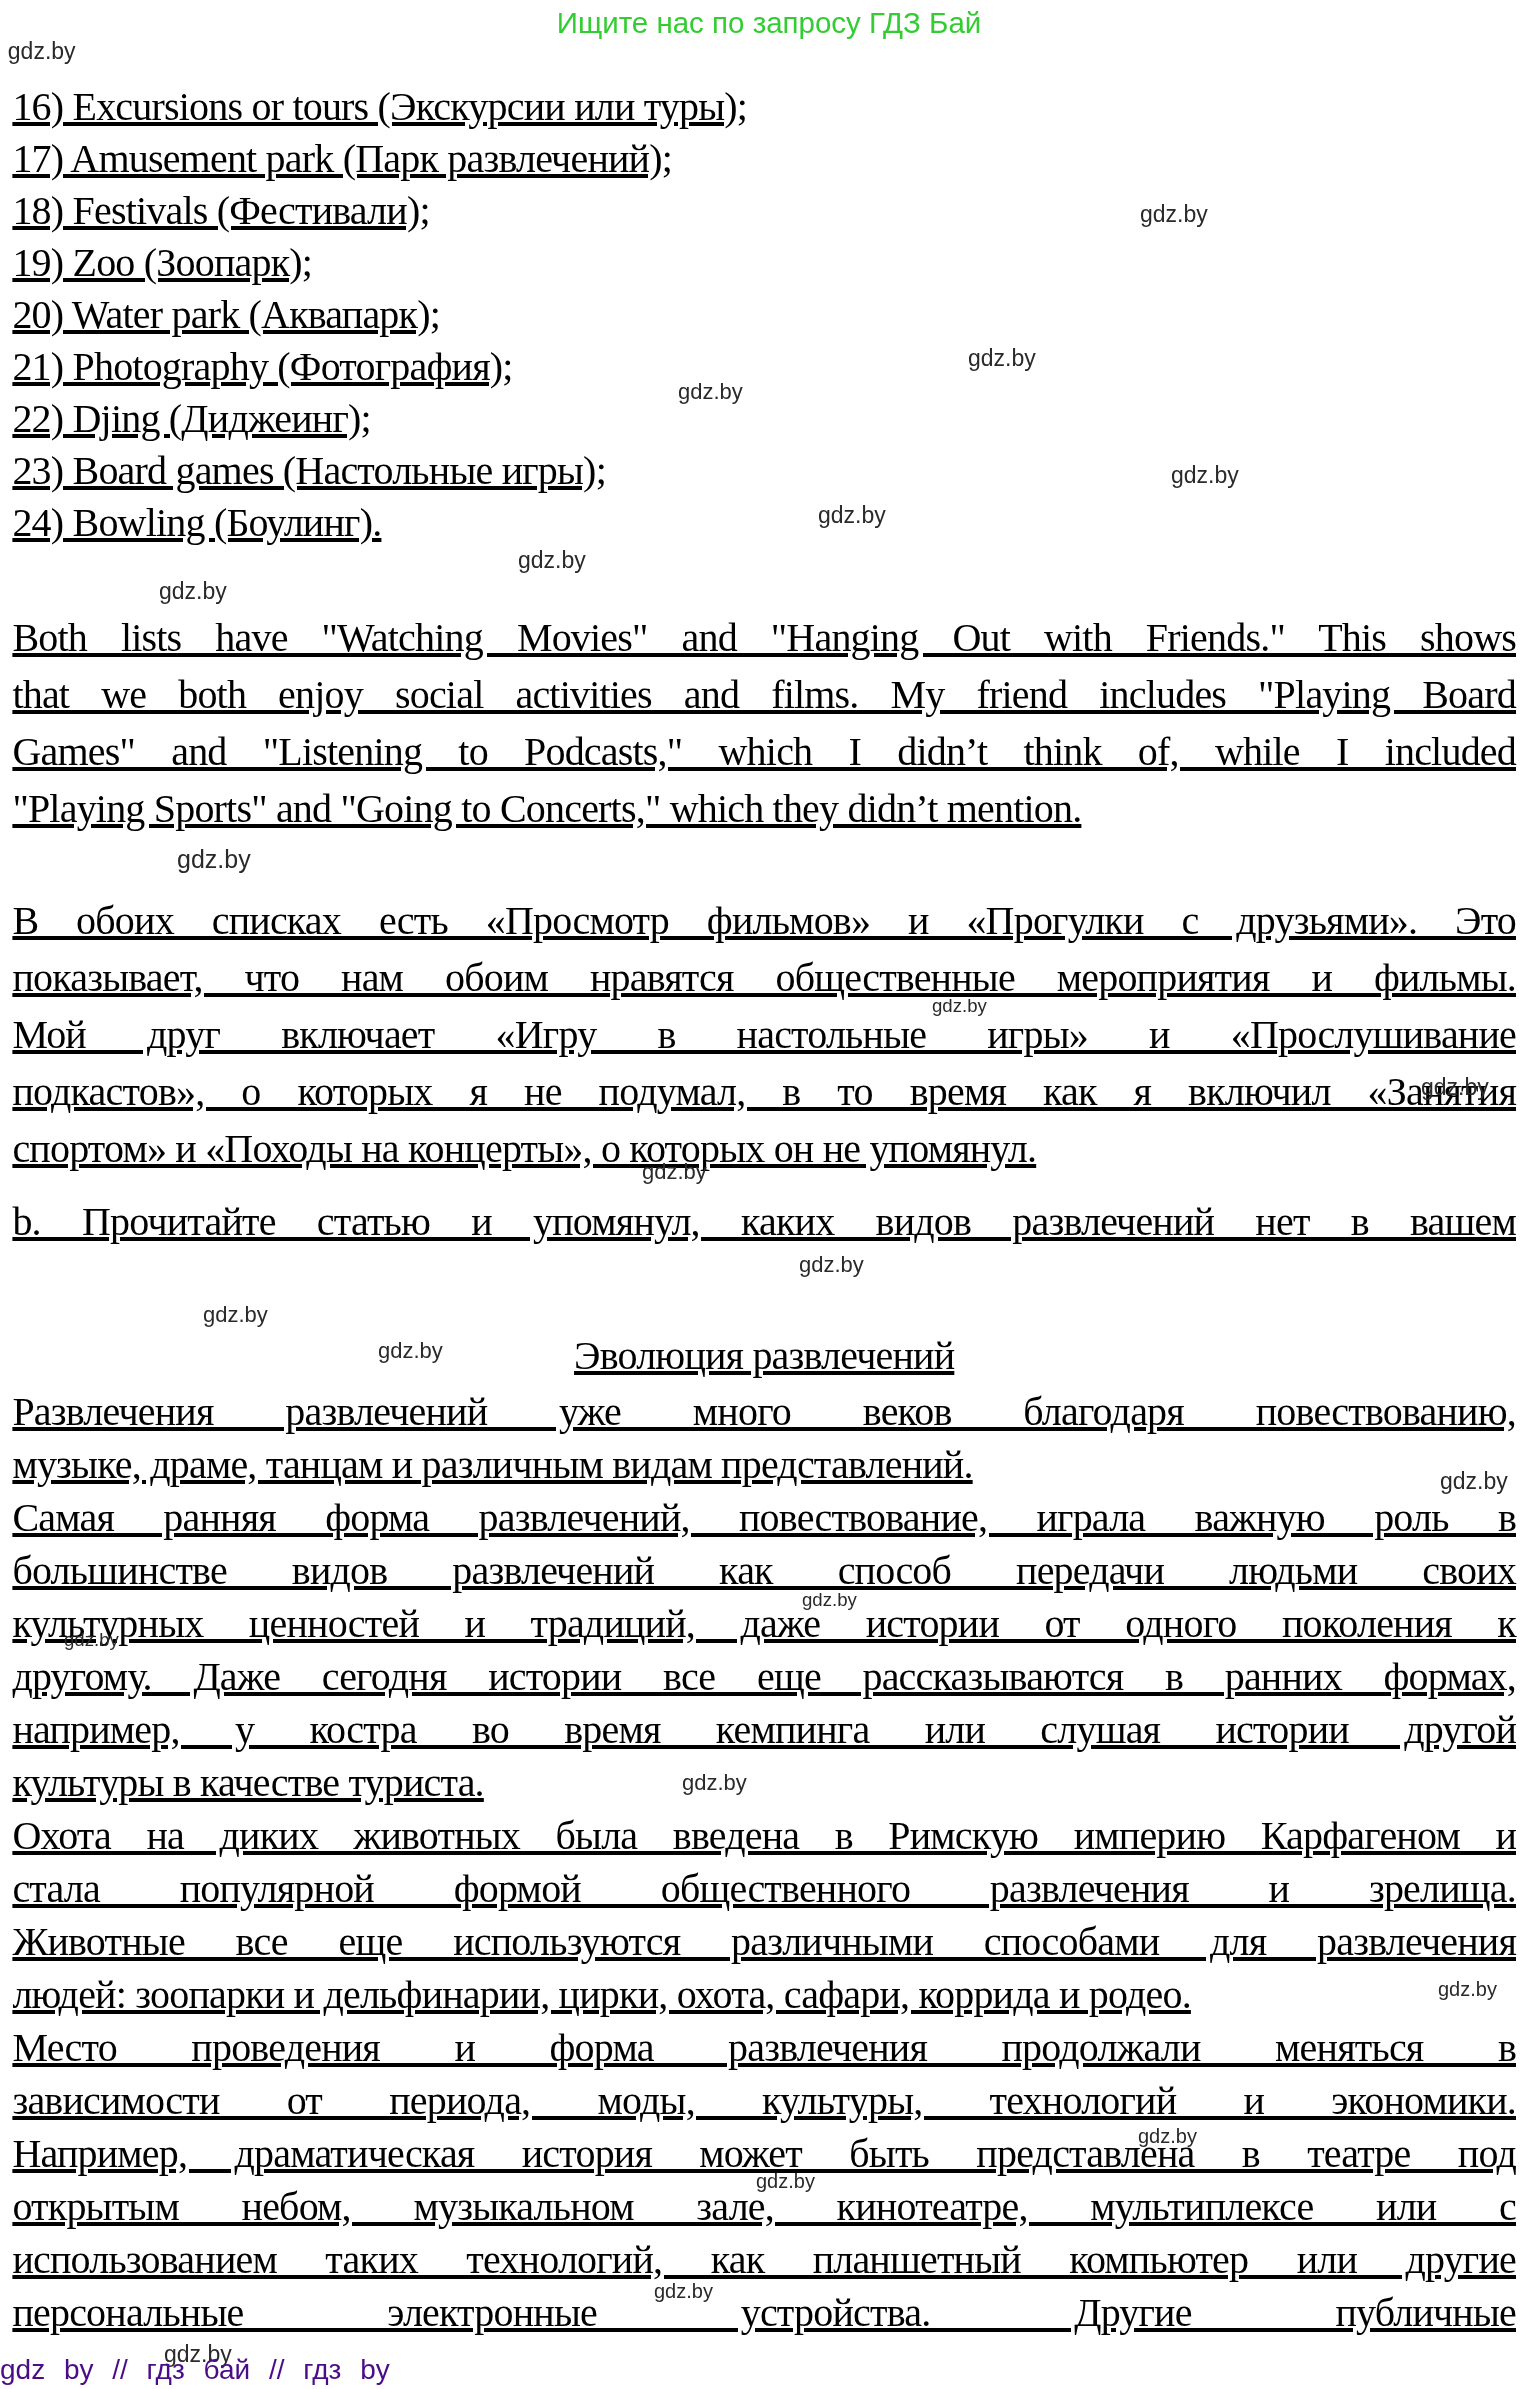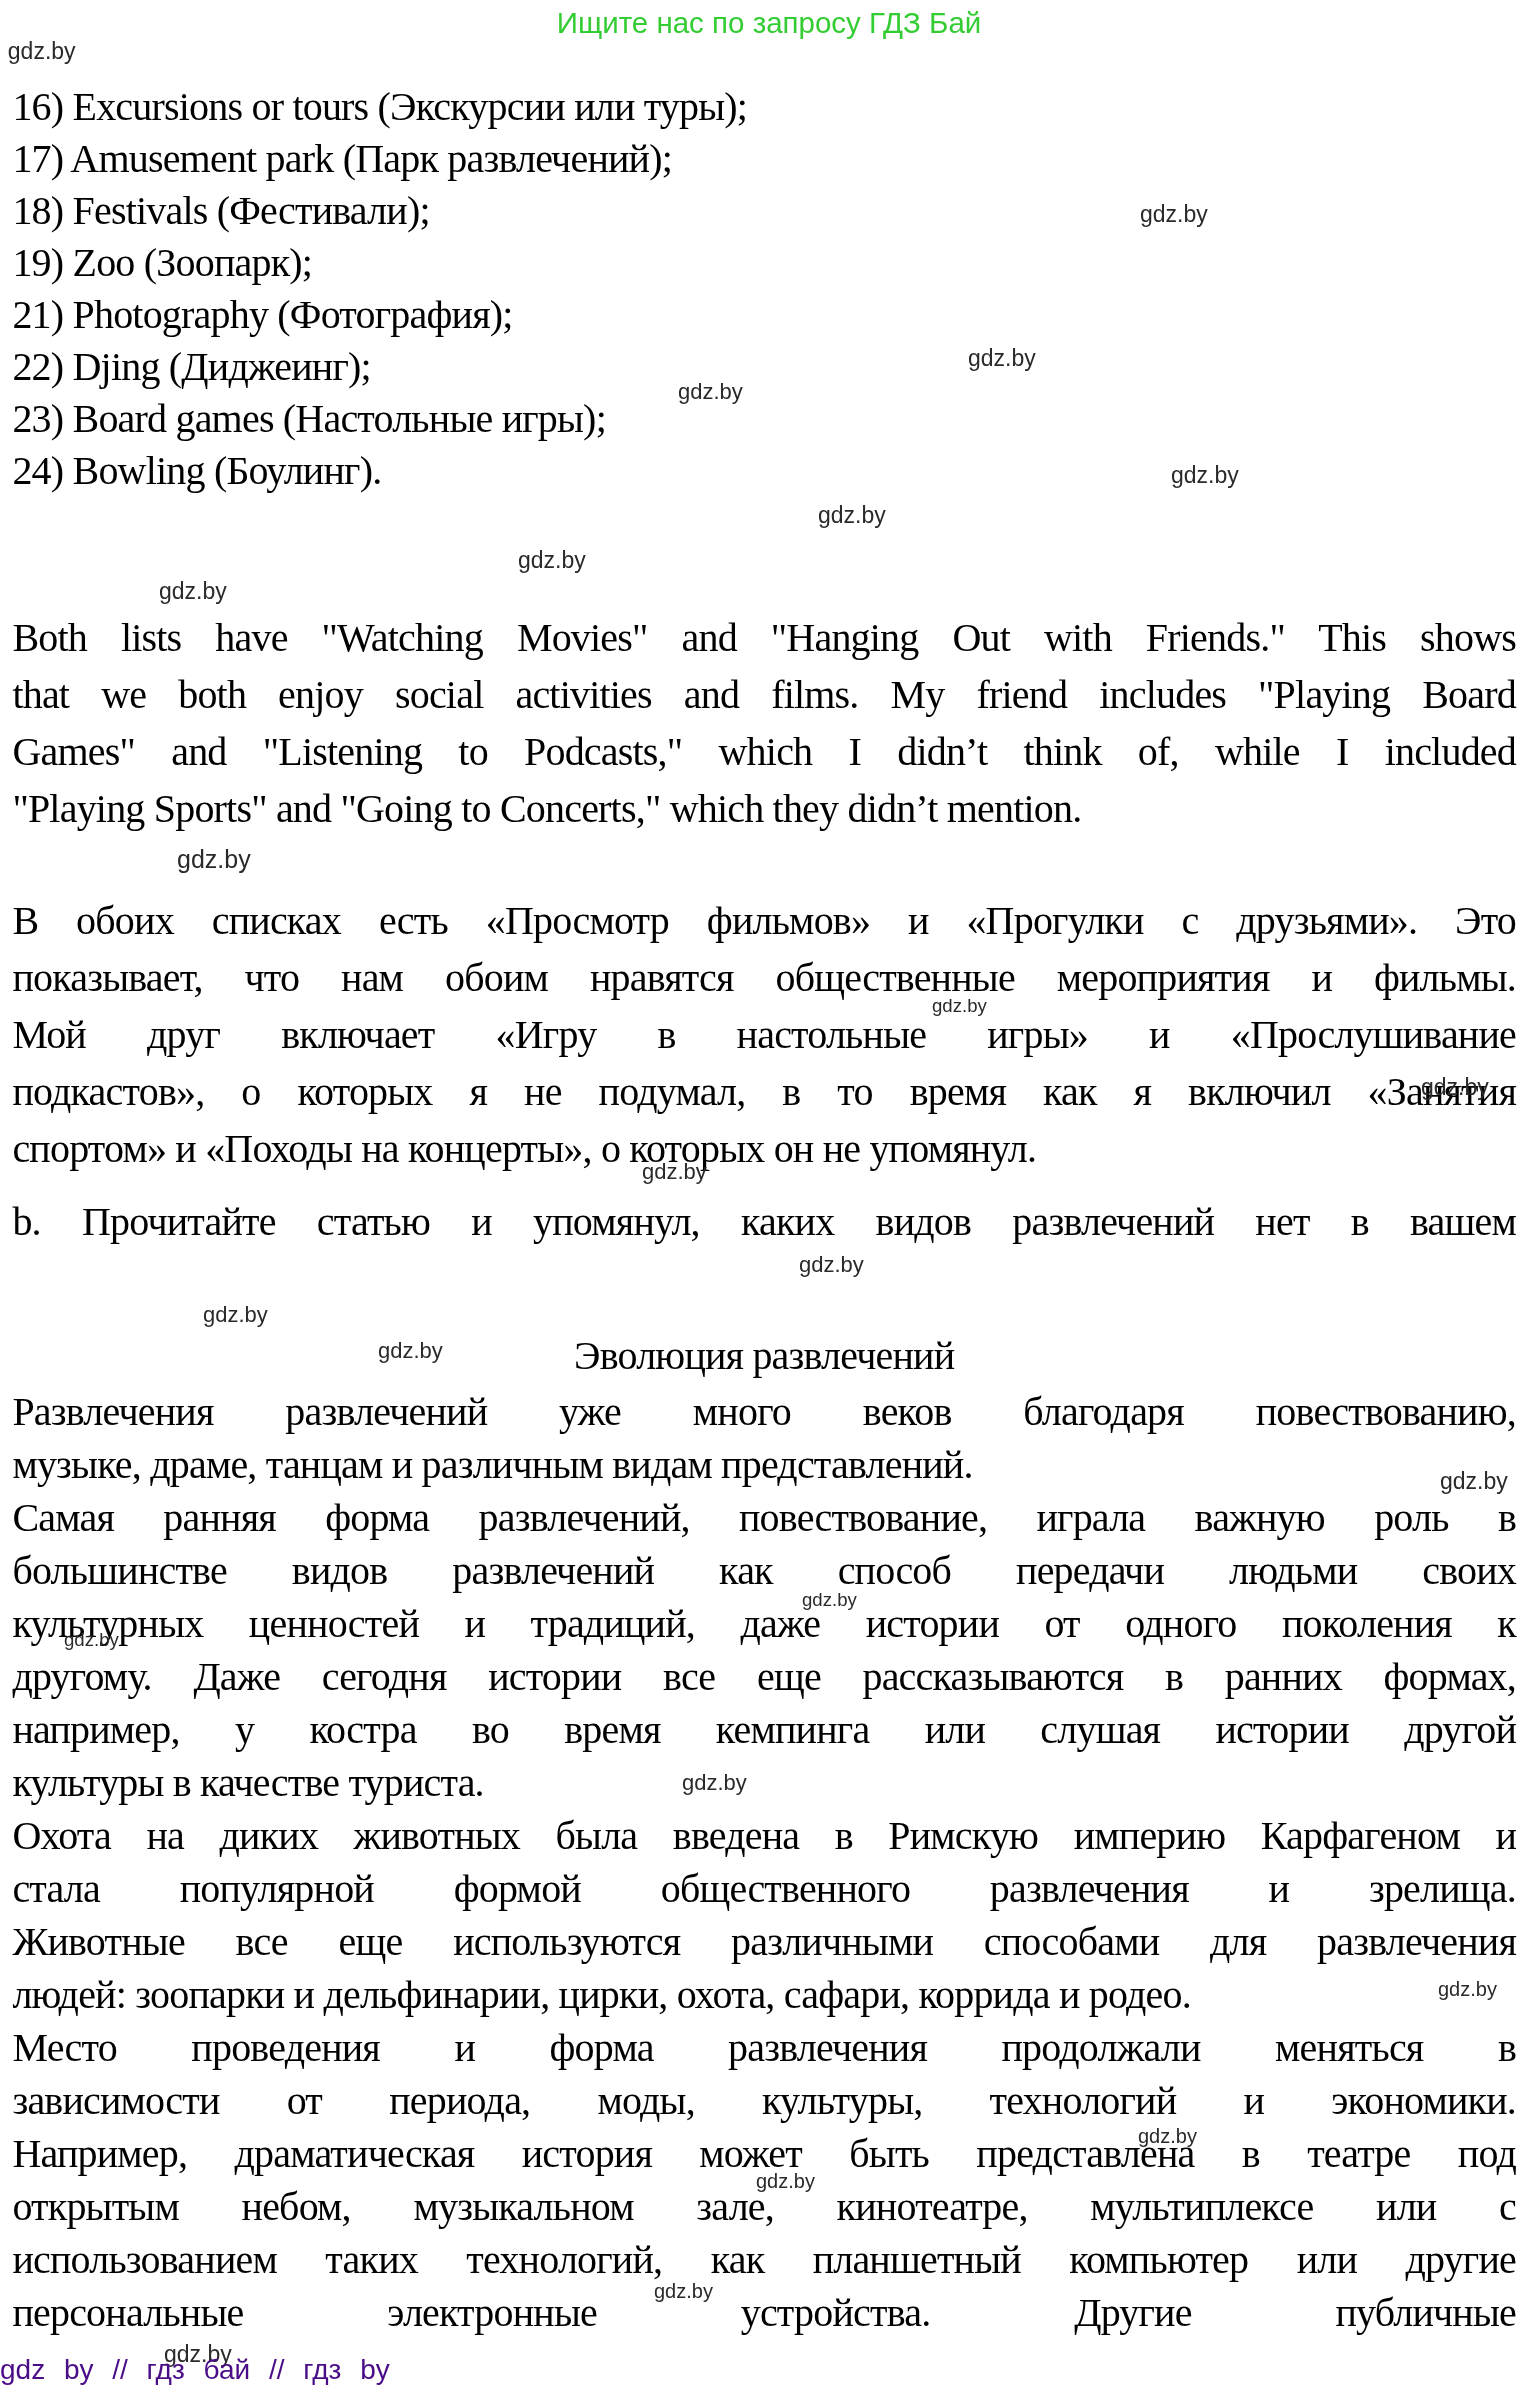--- a/index.html
+++ b/index.html
@@ -17,20 +17,21 @@
     top:6.2px;left:0;width:100%;
     text-align:center;
     font-family:"Liberation Sans", sans-serif;
     font-size:29.5px;
     color:#33cc33;
   }
   .sec{
     position:absolute;
     left:12.4px;
     right:22px;
+    text-decoration:underline;
   }
   .ln{
     font-size:40px;
     letter-spacing:-0.8px;
     text-align:left;
     overflow:visible;
   }
   .ln.j{
     text-align:justify;
     text-align-last:justify;
@@ -75,20 +76,21 @@
 <body>
 
 <div class="page">
   <div class="promo" style="color: rgb(51, 204, 51);">Ищите нас по запросу ГДЗ Бай</div>
 
   <section class="sec sec-list" id="sec-list">
       <div class="ln">16) Excursions or tours (Экскурсии или туры);</div>
       <div class="ln">17) Amusement park (Парк развлечений);</div>
       <div class="ln">18) Festivals (Фестивали);</div>
       <div class="ln">19) Zoo (Зоопарк);</div>
+      <div class="ln">20) Water park (Аквапарк);</div>
       <div class="ln">21) Photography (Фотография);</div>
       <div class="ln">22) Djing (Диджеинг);</div>
       <div class="ln">23) Board games (Настольные игры);</div>
       <div class="ln">24) Bowling (Боулинг).</div>
     </section>
   <section class="sec sec-english" id="sec-english">
       <div class="ln j">Both lists have "Watching Movies" and "Hanging Out with Friends." This shows</div>
       <div class="ln j">that we both enjoy social activities and films. My friend includes "Playing Board</div>
       <div class="ln j">Games" and "Listening to Podcasts," which I didn’t think of, while I included</div>
       <div class="ln">"Playing Sports" and "Going to Concerts," which they didn’t mention.</div>

